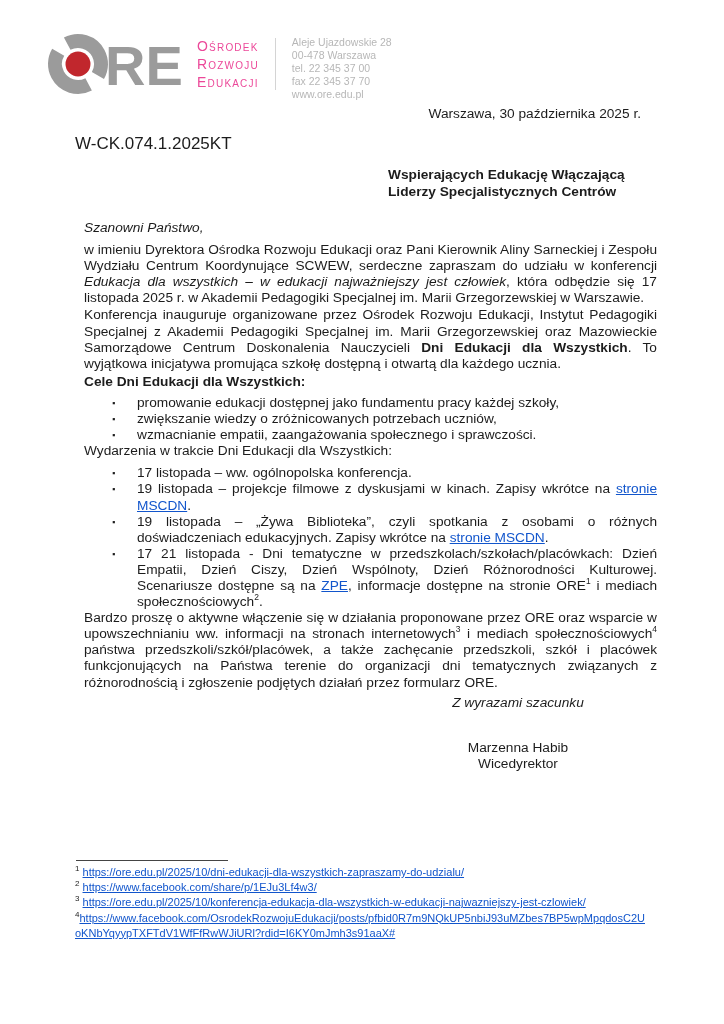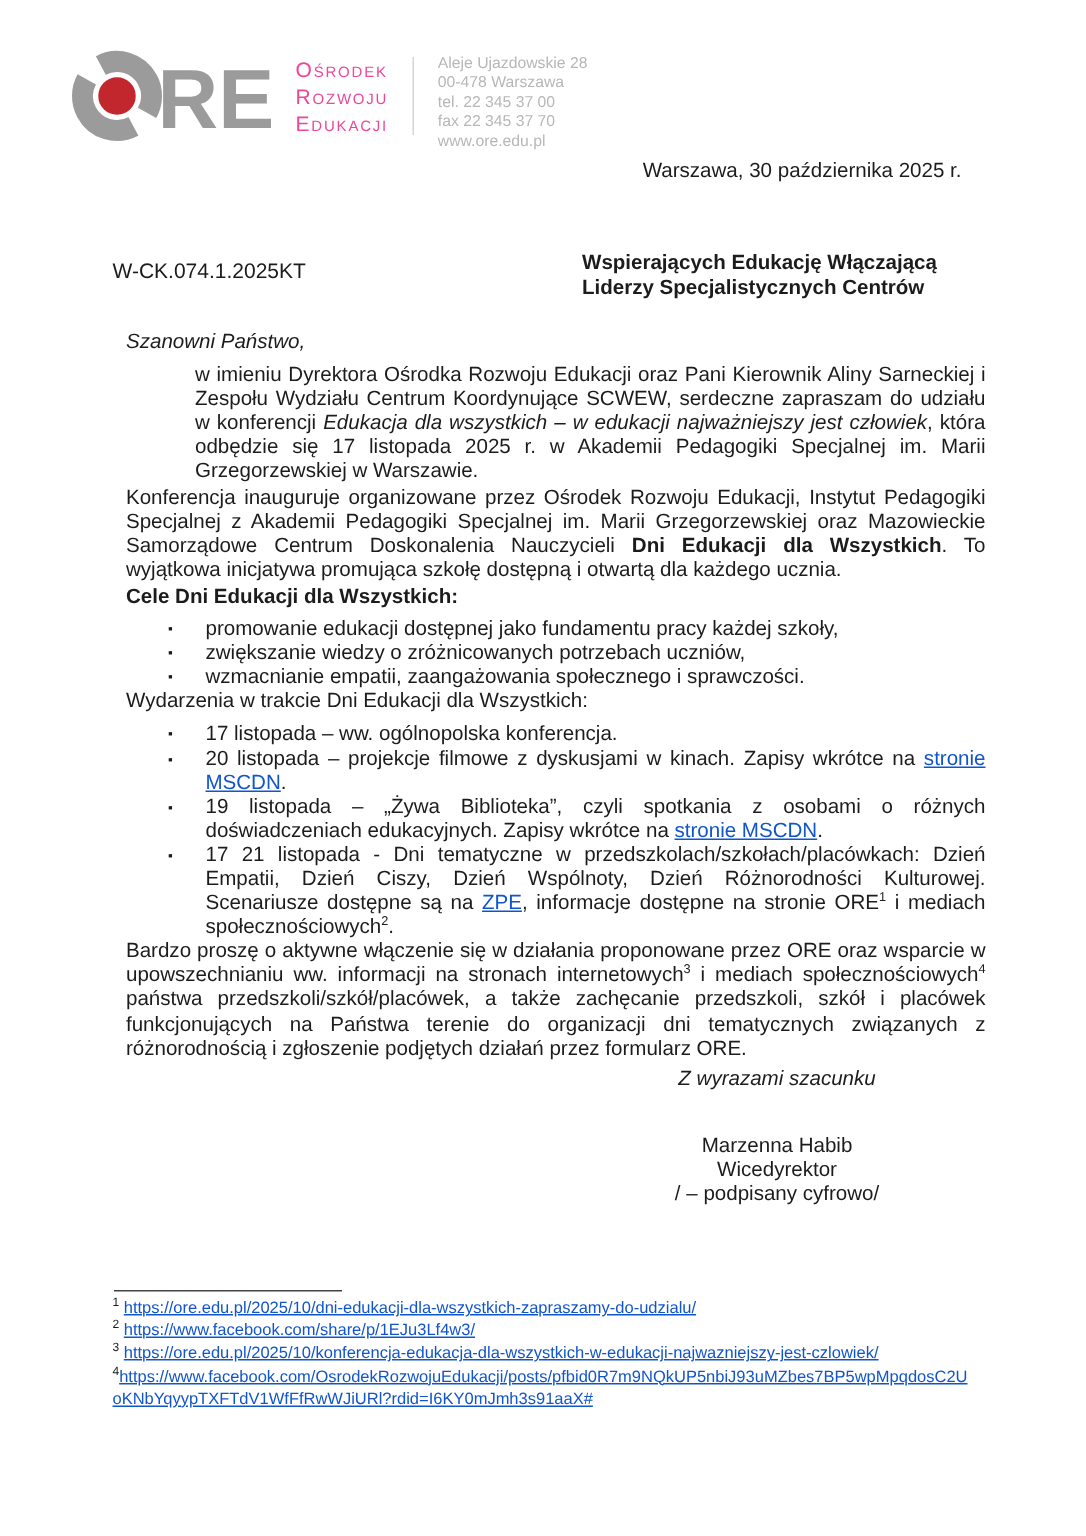--- a/index.html
+++ b/index.html
@@ -9,28 +9,28 @@
   
   .hdr{position:absolute;top:30px;left:45px;display:flex;align-items:flex-start;}
   .logo{display:flex;align-items:center;}
   .orgname{margin-left:14px;margin-top:7px;color:#ec4899;font-variant:small-caps;
            font-size:14px;line-height:18px;letter-spacing:1.2px;}
   .hdr-div{width:1px;height:52px;background:#d4d4d4;margin:8px 0 0 16px;}
   .addr{margin-left:16px;margin-top:6px;color:#b7b7b7;font-size:10.5px;line-height:13px;}
 
   
   .dateline{position:absolute;top:106px;left:75px;width:566px;text-align:right;font-size:13.7px;}
-  .refno{position:absolute;top:134px;left:75px;font-size:14px;margin-top:38px;}
+  .refno{position:absolute;top:134px;left:75px;font-size:17px;}
   .recipient{position:absolute;top:166px;left:388px;font-weight:bold;font-size:13.7px;line-height:17px;}
 
   
   .body{position:absolute;top:220px;left:84px;width:573px;font-size:13.7px;line-height:16.1px;}
   .sal{font-style:italic;margin-bottom:6px;}
   .para{text-align:justify;}
-  .mb1{margin-bottom:1px;margin-left:46px;} .mb2{margin-bottom:2px;} .mb4{margin-bottom:4px;}
+  .mb1{margin-bottom:1px;} .mb2{margin-bottom:2px;} .mb4{margin-bottom:4px;}
   .mb5{margin-bottom:5px;font-weight:bold;} .mb6{margin-bottom:6px;} .mb7{margin-bottom:7px;}
   .b{font-weight:bold;} .i{font-style:italic;}
   sup{font-size:0.62em;line-height:0;vertical-align:super;}
   .lnk{color:#1155cc;text-decoration:underline;cursor:pointer;}
 
   .list{margin:0;}
   .li{display:flex;align-items:flex-start;}
   .bullet{flex:0 0 auto;width:10px;margin-left:28px;margin-right:15px;font-size:9px;line-height:16.1px;}
   .li-text{flex:1 1 auto;text-align:justify;}
 
@@ -109,21 +109,21 @@
 
     <div class="list mb6">
 
         <div class="li">
           <span class="bullet">▪</span>
           <div class="li-text"><span>17 listopada – ww. ogólnopolska konferencja.</span></div>
         </div>
 
         <div class="li">
           <span class="bullet">▪</span>
-          <div class="li-text"><span>20 listopada – projekcje filmowe z dyskusjami w kinach. Zapisy wkrótce na </span><a class="lnk" href="#">stronie MSCDN</a><span>.</span></div>
+          <div class="li-text"><span>19 listopada – projekcje filmowe z dyskusjami w kinach. Zapisy wkrótce na </span><a class="lnk" href="#">stronie MSCDN</a><span>.</span></div>
         </div>
 
         <div class="li">
           <span class="bullet">▪</span>
           <div class="li-text"><span>19 listopada – „Żywa Biblioteka”, czyli spotkania z osobami o różnych doświadczeniach edukacyjnych. Zapisy wkrótce na </span><a class="lnk" href="#">stronie MSCDN</a><span>.</span></div>
         </div>
 
         <div class="li">
           <span class="bullet">▪</span>
           <div class="li-text"><span>17 21 listopada - Dni tematyczne w przedszkolach/szkołach/placówkach: Dzień Empatii, Dzień Ciszy, Dzień Wspólnoty, Dzień Różnorodności Kulturowej. Scenariusze dostępne są na </span><a class="lnk" href="#">ZPE</a><span>, informacje dostępne na stronie ORE</span><sup>1</sup><span> i mediach społecznościowych</span><sup>2</sup><span>.</span></div>
@@ -131,21 +131,20 @@
 
     </div>
 
     <div class="para mb4"><span>Bardzo proszę o aktywne włączenie się w działania proponowane przez ORE oraz wsparcie w upowszechnianiu ww. informacji na stronach internetowych</span><sup>3</sup><span> i mediach społecznościowych</span><sup>4</sup><span> państwa przedszkoli/szkół/placówek, a także zachęcanie przedszkoli, szkół i placówek funkcjonujących na Państwa terenie do organizacji dni tematycznych związanych z różnorodnością i zgłoszenie podjętych działań przez formularz ORE.</span></div>
 
     <div class="closing">
       <div class="valediction">Z wyrazami szacunku</div>
       <div class="signature">
         <div>Marzenna Habib</div>
         <div>Wicedyrektor</div>
-        <div>/ – podpisany cyfrowo/</div>
       </div>
     </div>
   </div>
 
   <div class="fnsep"></div>
   <div class="footnotes">
 
       <span class="fn"><sup>1</sup><span> </span><span><a class="lnk" href="#">https://ore.edu.pl/2025/10/dni-edukacji-dla-wszystkich-zapraszamy-do-udzialu/</a></span></span>
 
       <span class="fn"><sup>2</sup><span> </span><span><a class="lnk" href="#">https://www.facebook.com/share/p/1EJu3Lf4w3/</a></span></span>

